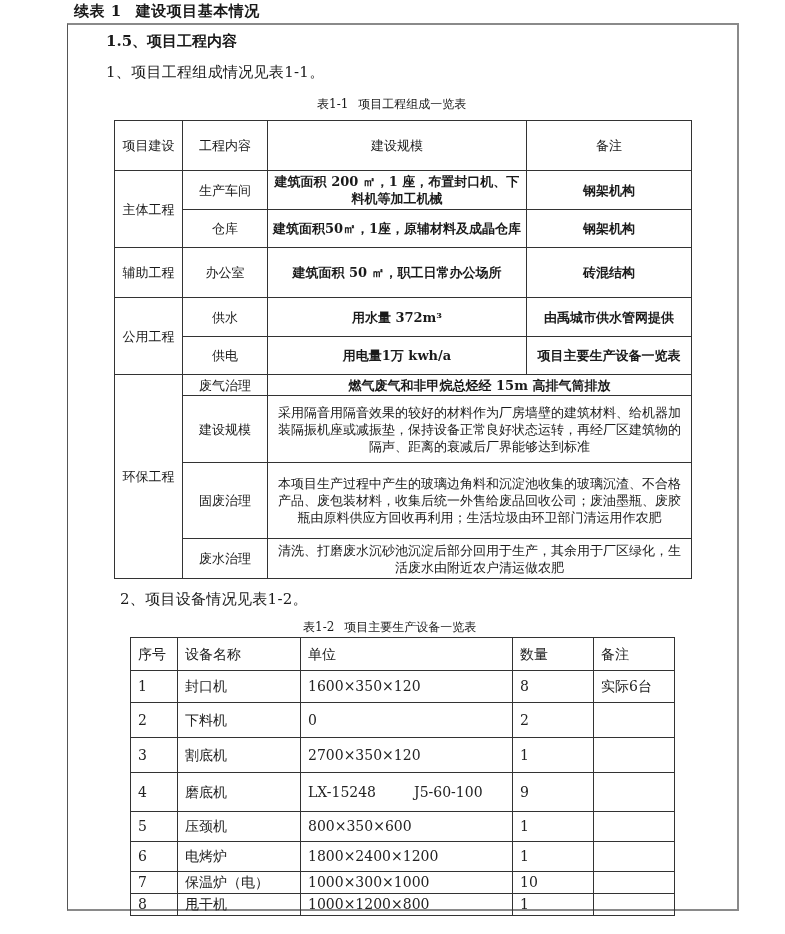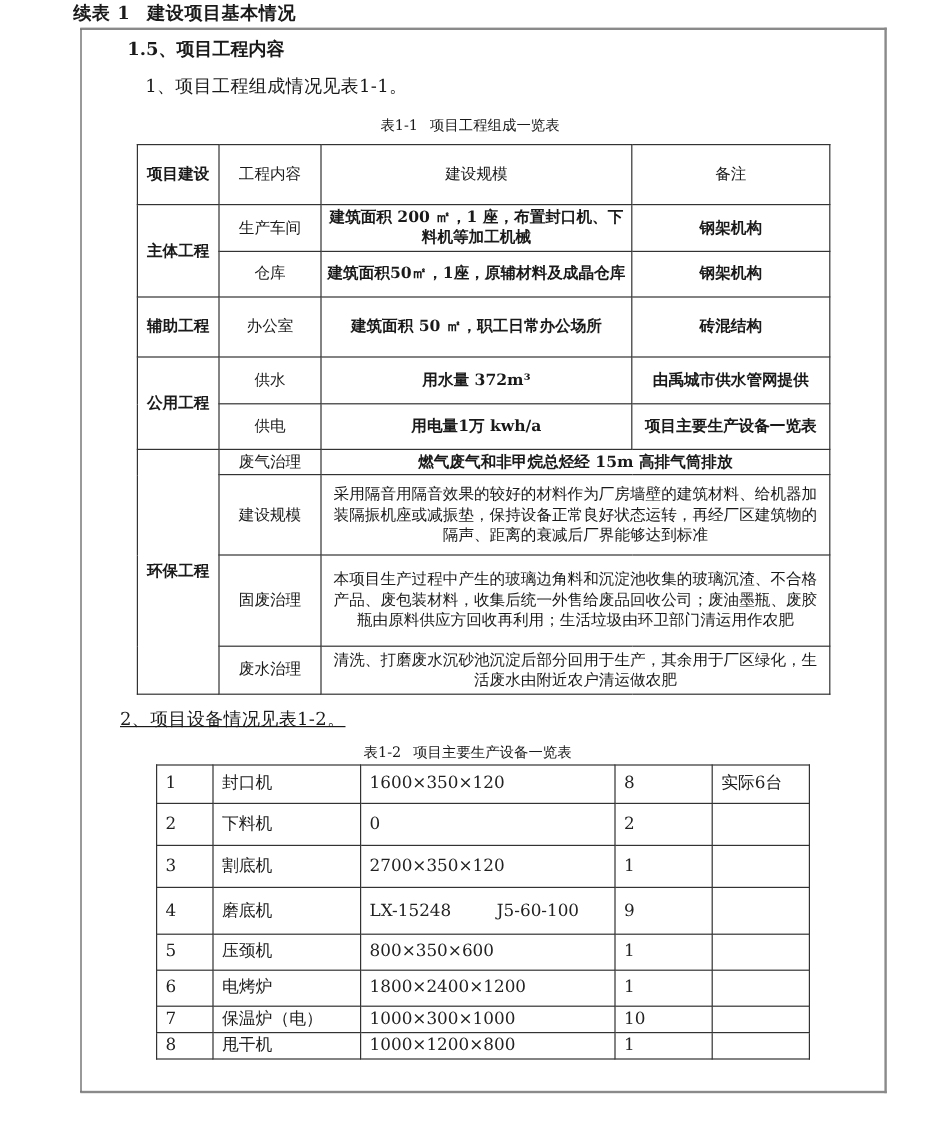--- a/index.html
+++ b/index.html
@@ -10,21 +10,21 @@
     body {
       width: 785px;
       height: 934px;
       position: relative;
       overflow: hidden;
       font-family: "DejaVu Serif", "Liberation Serif", serif;
       color: #1a1a1a;
     }
     .doc-heading {
       position: absolute;
-      left: 61px;
+      left: 74px;
       top: 2px;
       font-size: 15px;
       font-weight: bold;
       letter-spacing: 0.5px;
       white-space: nowrap;
     }
     .doc-heading .gap { display: inline-block; width: 14px; }
     .frame {
       position: absolute;
       left: 67px;
@@ -44,22 +44,22 @@
       font-size: 15px;
       font-weight: bold;
       white-space: nowrap;
     }
     .para {
       position: absolute;
       font-size: 15px;
       white-space: nowrap;
       letter-spacing: 0.3px;
     }
-    .para-1 { left: 121px; top: 63px; }
-    .para-2 { left: 100px; top: 590px; text-decoration: underline; }
+    .para-1 { left: 106px; top: 63px; }
+    .para-2 { left: 120px; top: 590px; }
     .caption {
       position: absolute;
       font-size: 12px;
       font-weight: normal;
       white-space: nowrap;
     }
     .caption-1 { left: 317px; top: 96px; }
     .caption-2 { left: 303px; top: 619px; text-align: center; }
     .caption .gap { display: inline-block; width: 10px; }
 
@@ -76,21 +76,21 @@
     }
     .t1 {
       left: 114px;
       top: 120px;
       width: 577px;
       font-size: 13px;
       font-family: "DejaVu Sans", "Liberation Sans", sans-serif;
     }
     .t1 td { text-align: center; vertical-align: middle; }
     .t1 td.bold { font-weight: bold; font-family: "DejaVu Serif", "Liberation Serif", serif; }
-    .t1 td.cat { padding: 16px 2px; font-weight: bold; }
+    .t1 td.cat { padding: 16px 2px; }
 
     .t2 {
       left: 130px;
       top: 637px;
       width: 544px;
       font-size: 14px;
       font-family: "DejaVu Serif", "Liberation Serif", serif;
     }
     .t2 td {
       text-align: left;
@@ -186,20 +186,27 @@
 
 <table class="t2">
   <colgroup>
     <col style="width:47px">
     <col style="width:123px">
     <col style="width:212px">
     <col style="width:81px">
     <col style="width:81px">
   </colgroup>
   <tbody>
+      <tr style="height:33px">
+    <td>序号</td>
+    <td>设备名称</td>
+    <td>单位</td>
+    <td>数量</td>
+    <td>备注</td>
+  </tr>
   <tr style="height:32px">
     <td>1</td>
     <td>封口机</td>
     <td>1600×350×120</td>
     <td>8</td>
     <td>实际6台</td>
   </tr>
   <tr style="height:35px">
     <td>2</td>
     <td>下料机</td>

